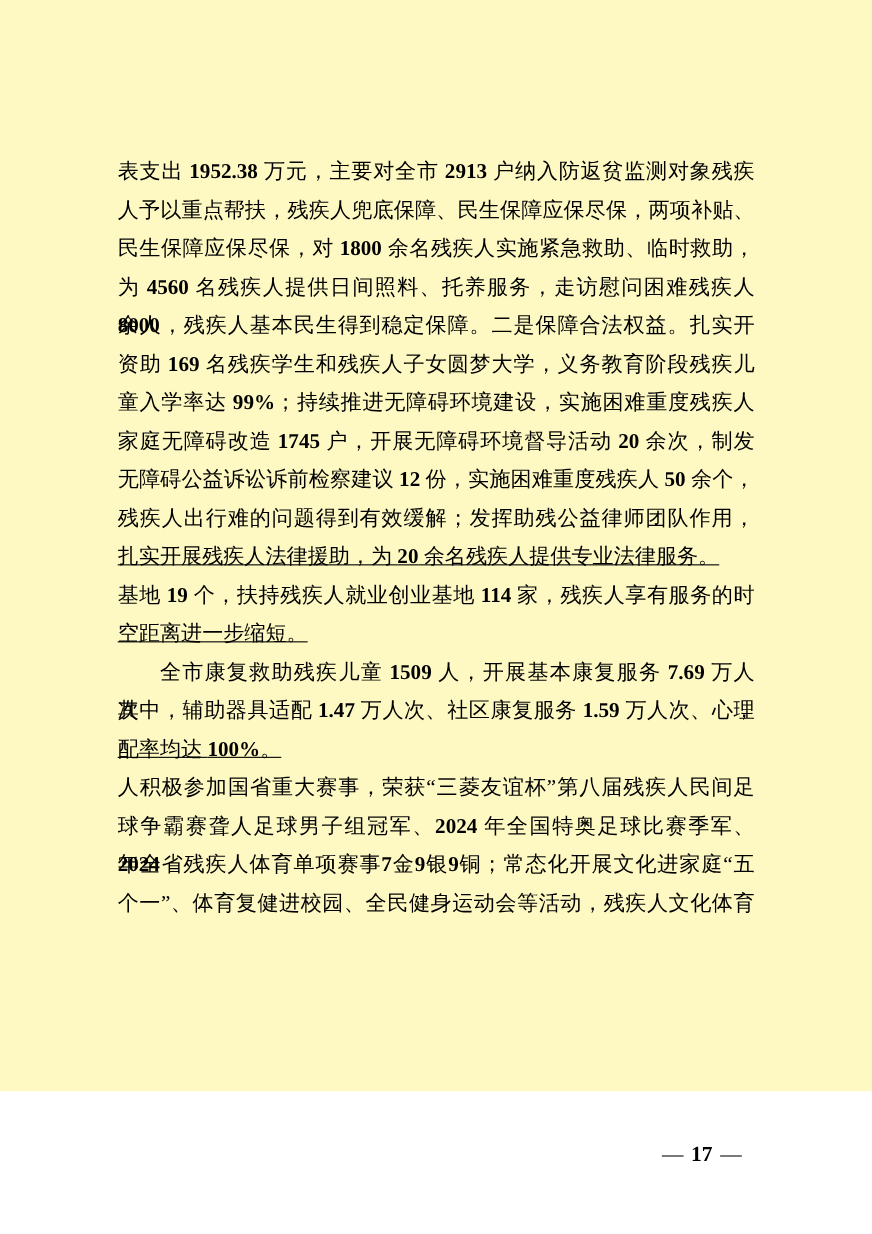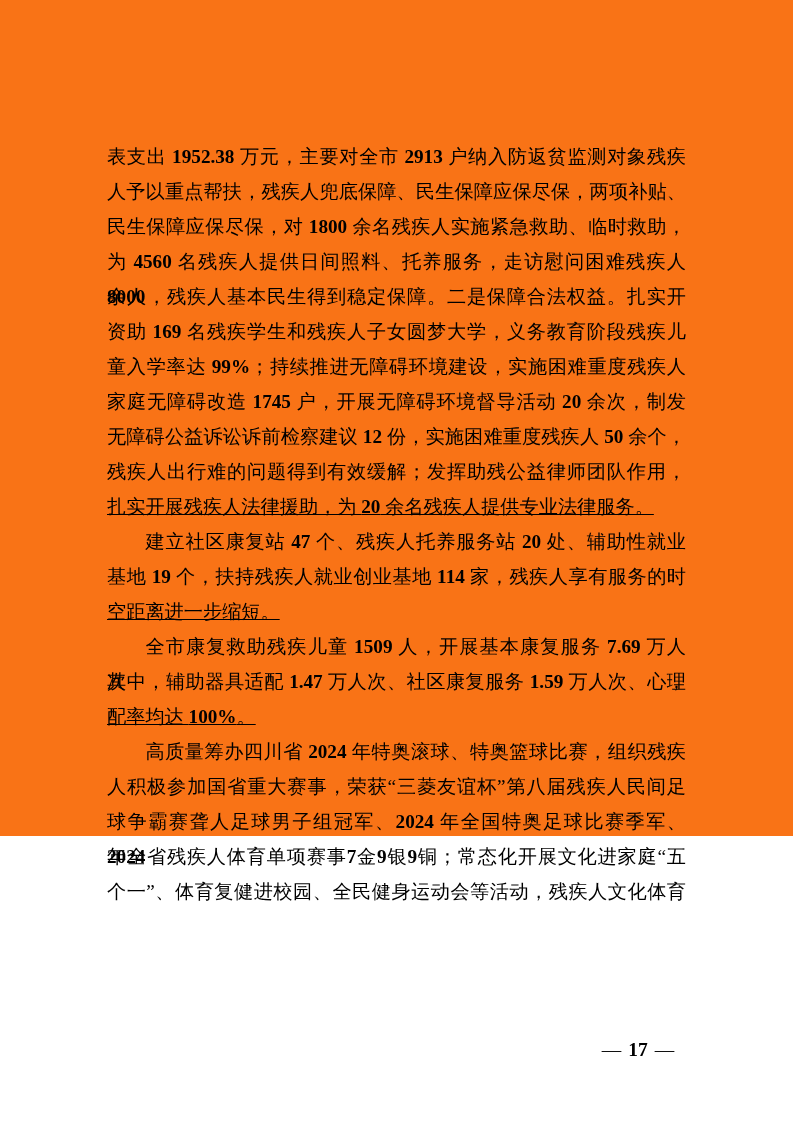--- a/index.html
+++ b/index.html
@@ -12,22 +12,22 @@
     background: #ffffff;
     position: relative;
     overflow: hidden;
     font-family: "Liberation Serif", "DejaVu Serif", serif;
     color: #000000;
   }
   .page {
     position: absolute;
     left: 0; top: 0;
     width: 793px;
-    height: 836px;
-    background: #f97316;
+    height: 992px;
+    background: #fef9c3;
   }
   .text-block {
     position: absolute;
     left: 107px;
     top: 139px;
     width: 579px;
   }
   .line {
     font-size: 19.2px;
     line-height: 35px;
@@ -76,27 +76,25 @@
       <div class="line"><span>人予以重点帮扶，残疾人兜底保障、民生保障应保尽保，两项补贴、</span></div>
       <div class="line"><span>民生保障应保尽保，对 </span><span class="num">1800</span><span> 余名残疾人实施紧急救助、临时救助，</span></div>
       <div class="line"><span>为 </span><span class="num">4560</span><span> 名残疾人提供日间照料、托养服务，走访慰问困难残疾人 </span><span class="num">8000</span></div>
       <div class="line"><span>余人，残疾人基本民生得到稳定保障。二是保障合法权益。扎实开</span></div>
       <div class="line"><span>资助 </span><span class="num">169</span><span> 名残疾学生和残疾人子女圆梦大学，义务教育阶段残疾儿</span></div>
       <div class="line"><span>童入学率达 </span><span class="num">99%</span><span>；持续推进无障碍环境建设，实施困难重度残疾人</span></div>
       <div class="line"><span>家庭无障碍改造 </span><span class="num">1745</span><span> 户，开展无障碍环境督导活动 </span><span class="num">20</span><span> 余次，制发</span></div>
       <div class="line"><span>无障碍公益诉讼诉前检察建议 </span><span class="num">12</span><span> 份，实施困难重度残疾人 </span><span class="num">50</span><span> 余个，</span></div>
       <div class="line"><span>残疾人出行难的问题得到有效缓解；发挥助残公益律师团队作用，</span></div>
       <div class="line para-end"><span>扎实开展残疾人法律援助，为 </span><span class="num">20</span><span> 余名残疾人提供专业法律服务。</span></div>
-      <div class="line indent"><span>建立社区康复站 </span><span class="num">47</span><span> 个、残疾人托养服务站 </span><span class="num">20</span><span> 处、辅助性就业</span></div>
       <div class="line"><span>基地 </span><span class="num">19</span><span> 个，扶持残疾人就业创业基地 </span><span class="num">114</span><span> 家，残疾人享有服务的时</span></div>
       <div class="line para-end"><span>空距离进一步缩短。</span></div>
       <div class="line indent"><span>全市康复救助残疾儿童 </span><span class="num">1509</span><span> 人，开展基本康复服务 </span><span class="num">7.69</span><span> 万人次，</span></div>
       <div class="line"><span>其中，辅助器具适配 </span><span class="num">1.47</span><span> 万人次、社区康复服务 </span><span class="num">1.59</span><span> 万人次、心理</span></div>
       <div class="line para-end"><span>配率均达 </span><span class="num">100%</span><span>。</span></div>
-      <div class="line indent"><span>高质量筹办四川省 </span><span class="num">2024</span><span> 年特奥滚球、特奥篮球比赛，组织残疾</span></div>
       <div class="line"><span>人积极参加国省重大赛事，荣获“三菱友谊杯”第八届残疾人民间足</span></div>
       <div class="line"><span>球争霸赛聋人足球男子组冠军、</span><span class="num">2024</span><span> 年全国特奥足球比赛季军、</span><span class="num">2024</span></div>
       <div class="line"><span>年全省残疾人体育单项赛事</span><span class="num">7</span><span>金</span><span class="num">9</span><span>银</span><span class="num">9</span><span>铜；常态化开展文化进家庭“五</span></div>
       <div class="line"><span>个一”、体育复健进校园、全民健身运动会等活动，残疾人文化体育</span></div>
     </div>
   <div class="page-number">
     <span class="dash">—</span>
     <span class="num">17</span>
     <span class="dash">—</span>
   </div>

